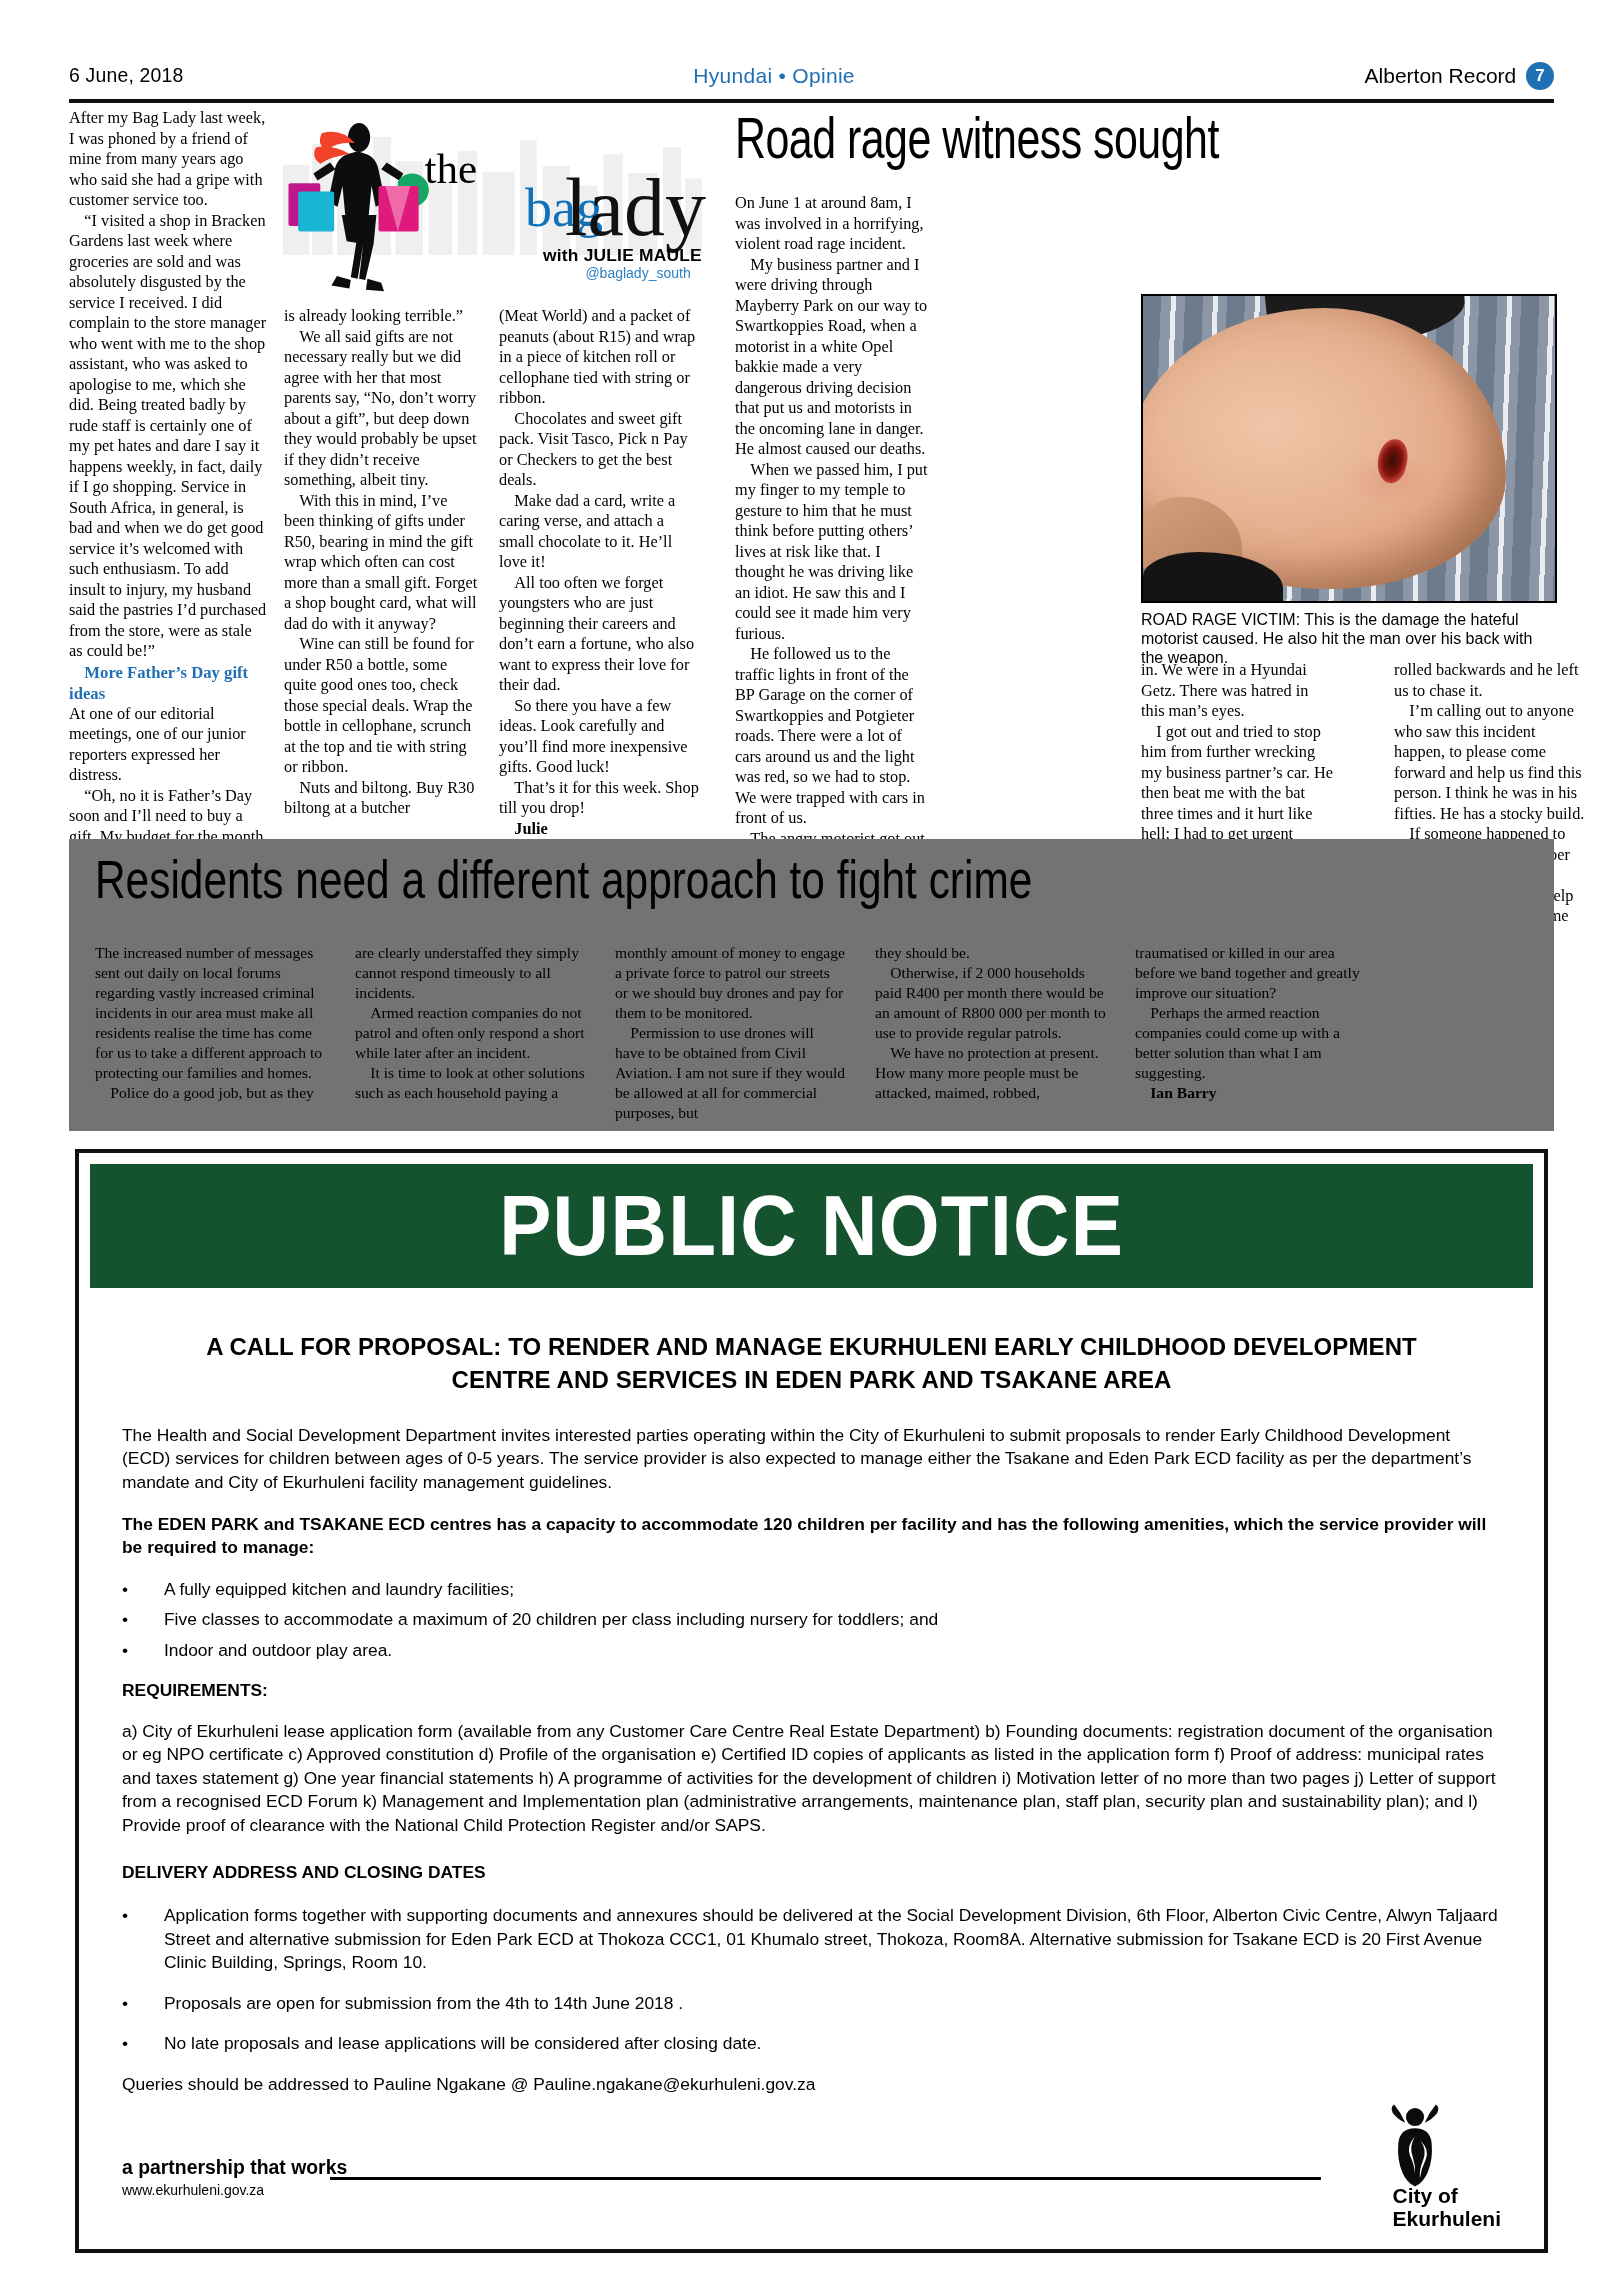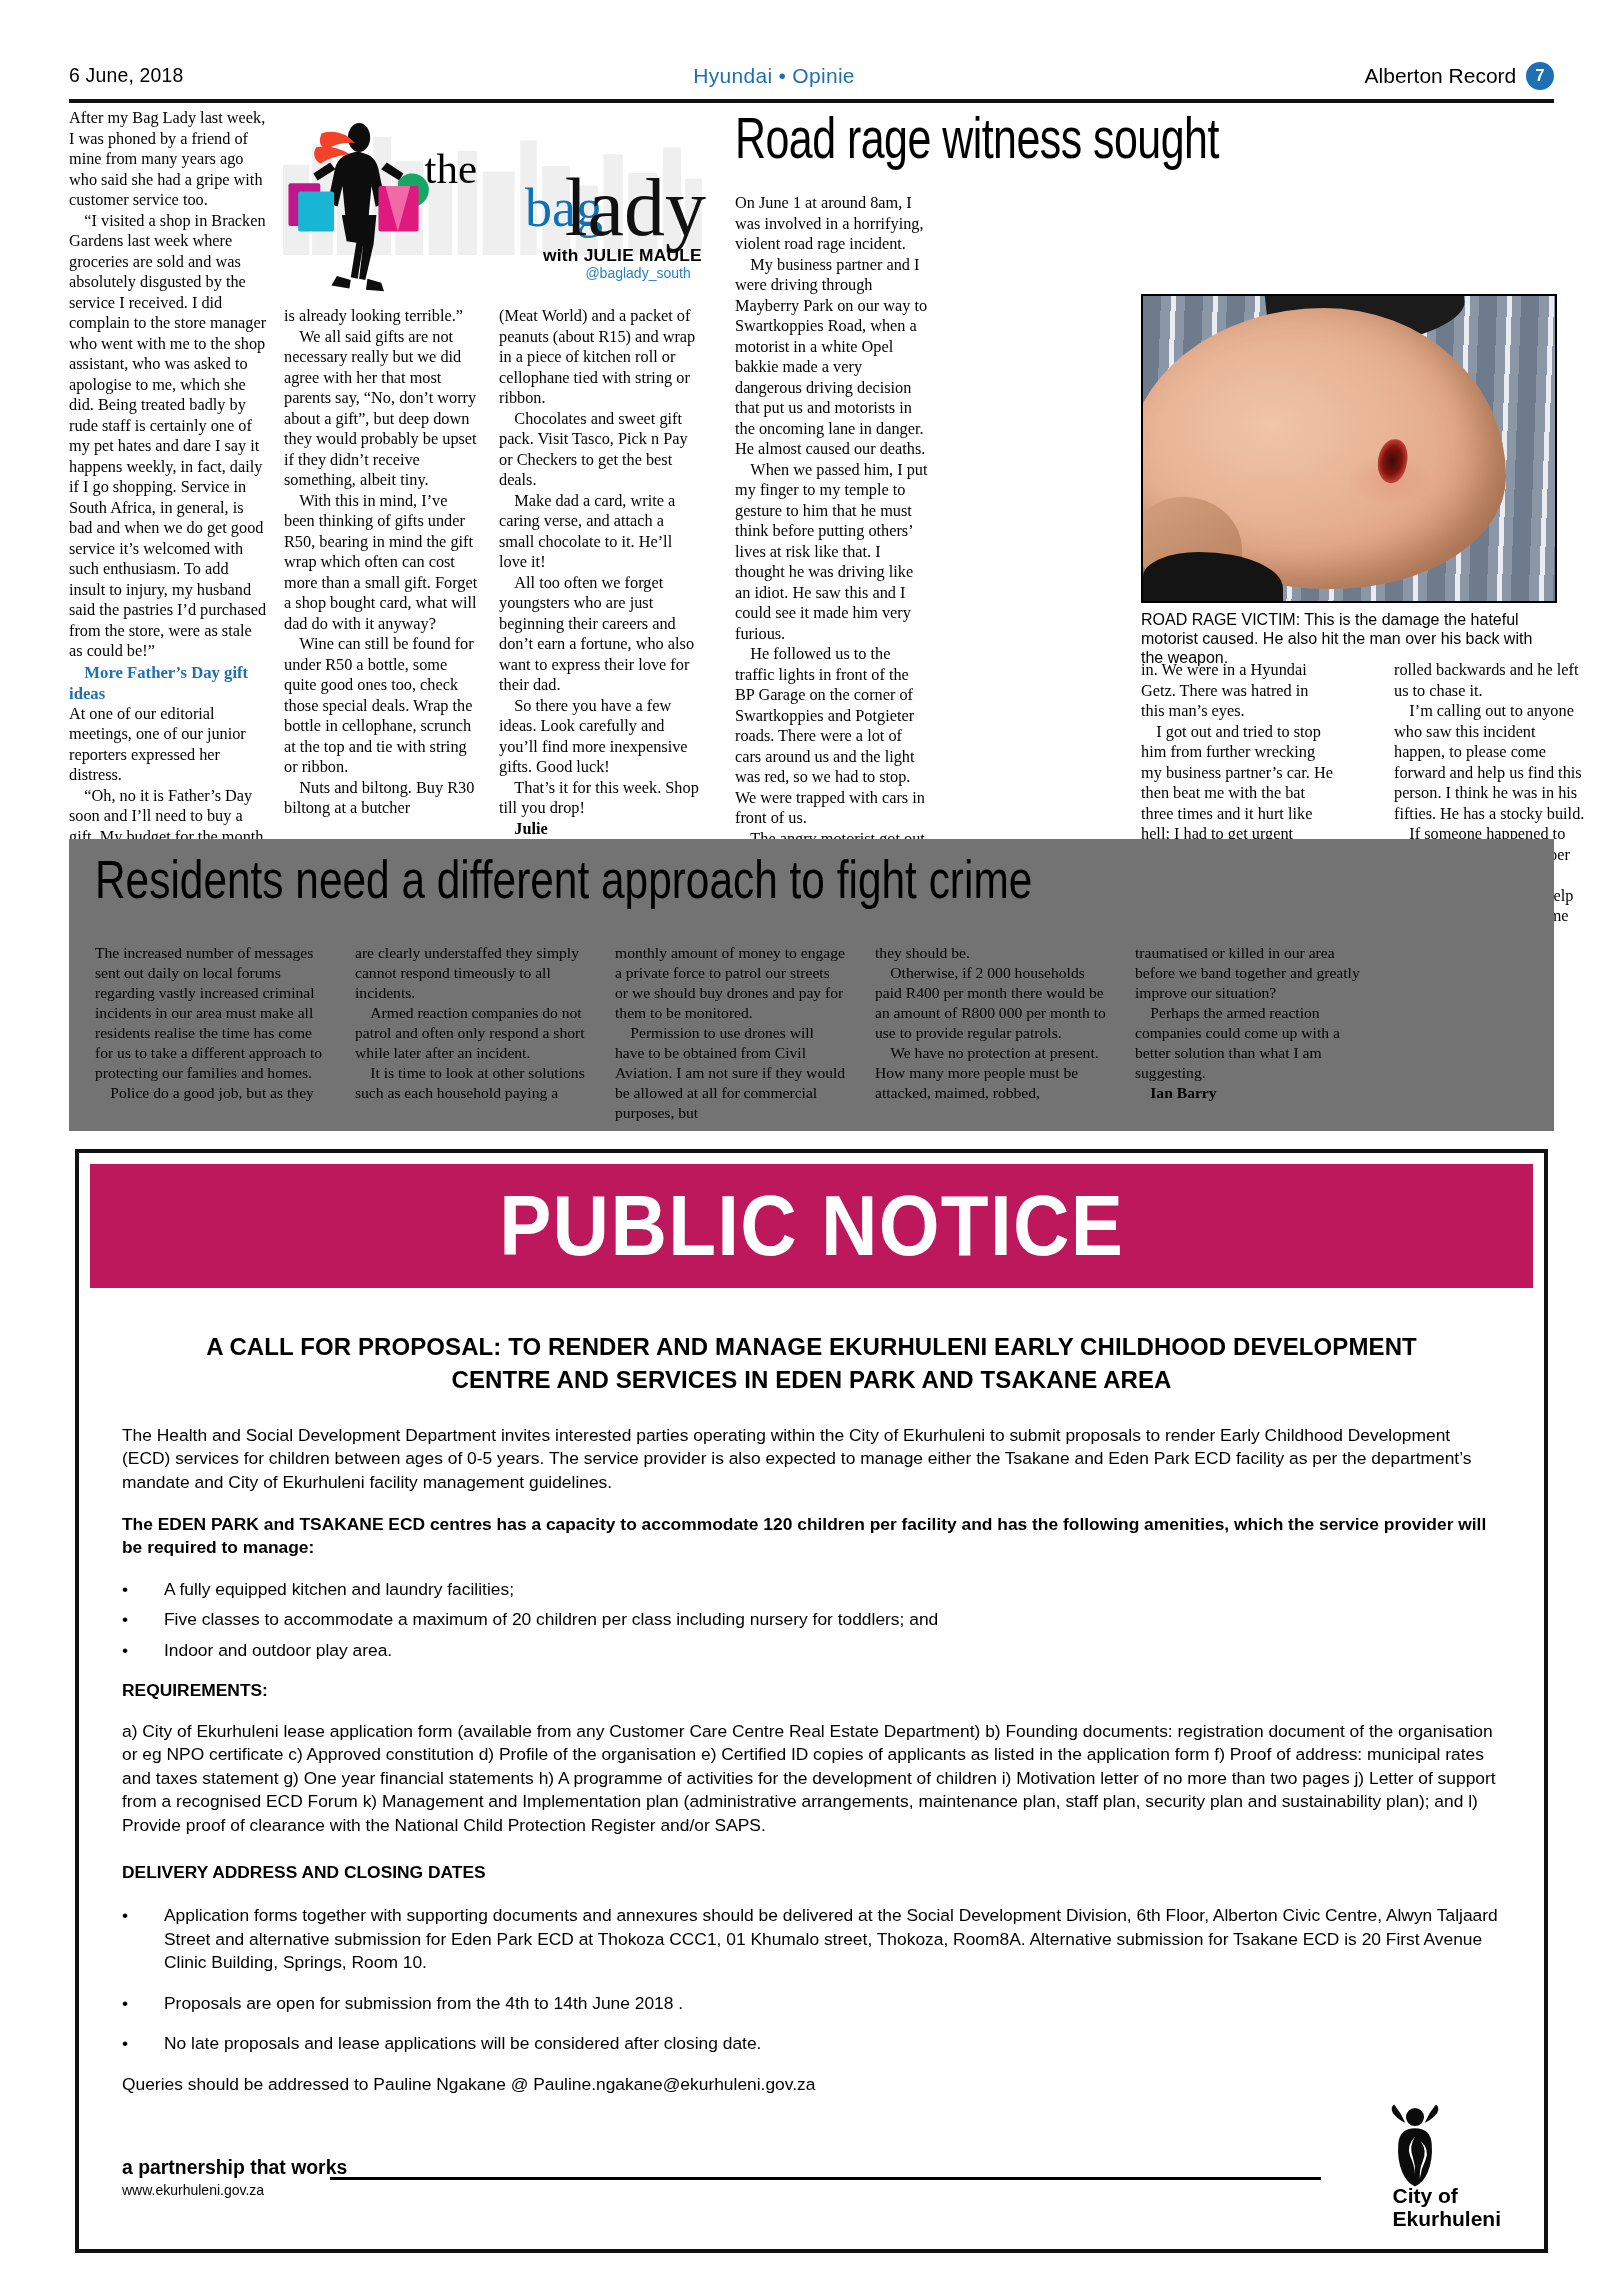--- a/index.html
+++ b/index.html
@@ -97,21 +97,21 @@
                 display:flex; gap:29px; }
   .crime-col { width:231px; font-family:"Liberation Serif", serif;
                font-size:15.6px; line-height:20px; }
   .crime-col p { margin:0; text-indent:15.3px; }
   .crime-col p.first { text-indent:0; }
   .crime-sign { font-weight:bold; }
 
   
   .notice { position:absolute; left:75px; top:1149px; width:1473px; height:1104px;
             border:4.2px solid #111; background:#fff; }
-  .notice-band { margin:11px; height:124px; background:#be185d; display:flex;
+  .notice-band { margin:11px; height:124px; background:#14532d; display:flex;
                  align-items:center; justify-content:center; }
   .notice-band span { color:#fff; font-family:"Liberation Sans Narrow","Liberation Sans", sans-serif;
                  font-weight:bold; font-size:85px; letter-spacing:1.4px; transform:scaleX(.92); }
   .notice-body { padding: 2.8px 43px 0 43px; font-family:"Liberation Sans", sans-serif;
                  font-size:17.4px; line-height:23.6px; }
   .nt-title { text-align:center; font-weight:bold; font-size:24px; line-height:33px;
               margin:28px 39px 28px 39px; letter-spacing:0.1px; }
   .nt-p { margin:0 0 18px 0; text-align:left; }
   .nt-strong { font-weight:bold; }
   .nt-bulletrow { display:flex; margin:0 0 7px 0; }

